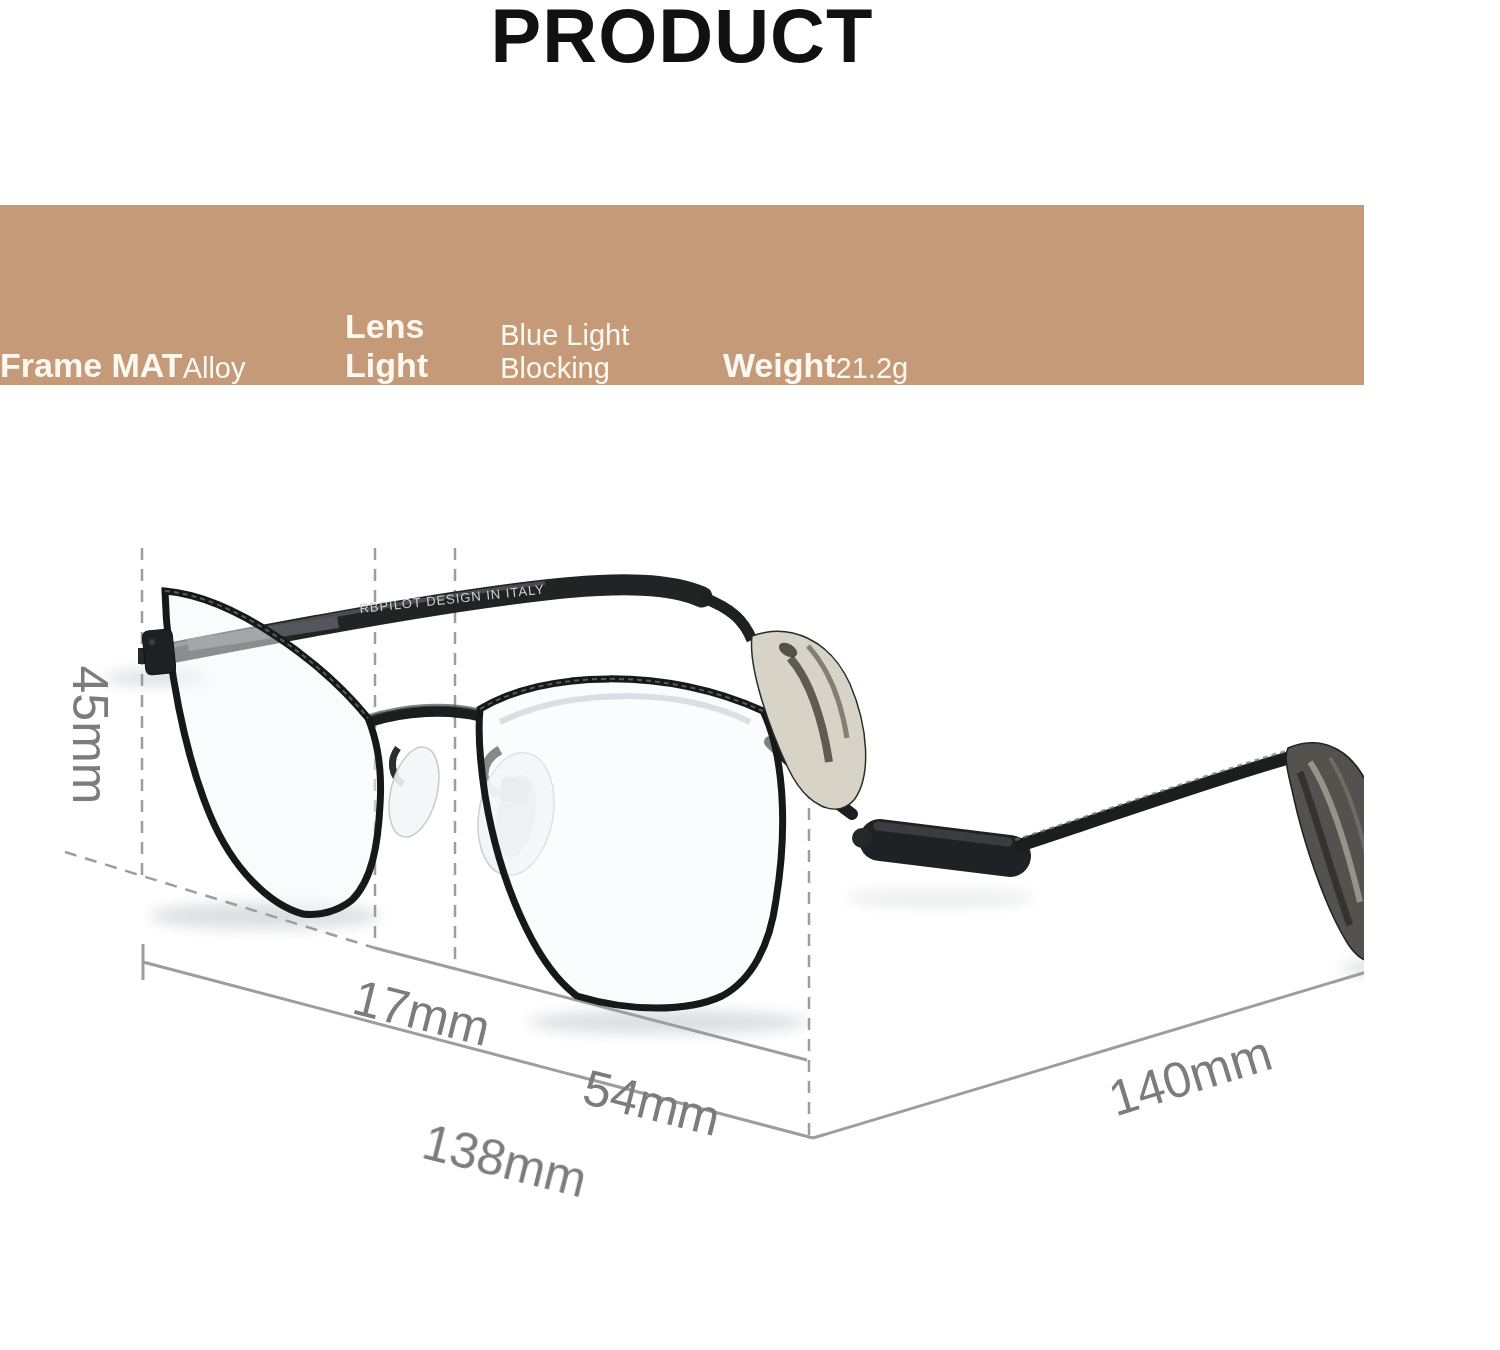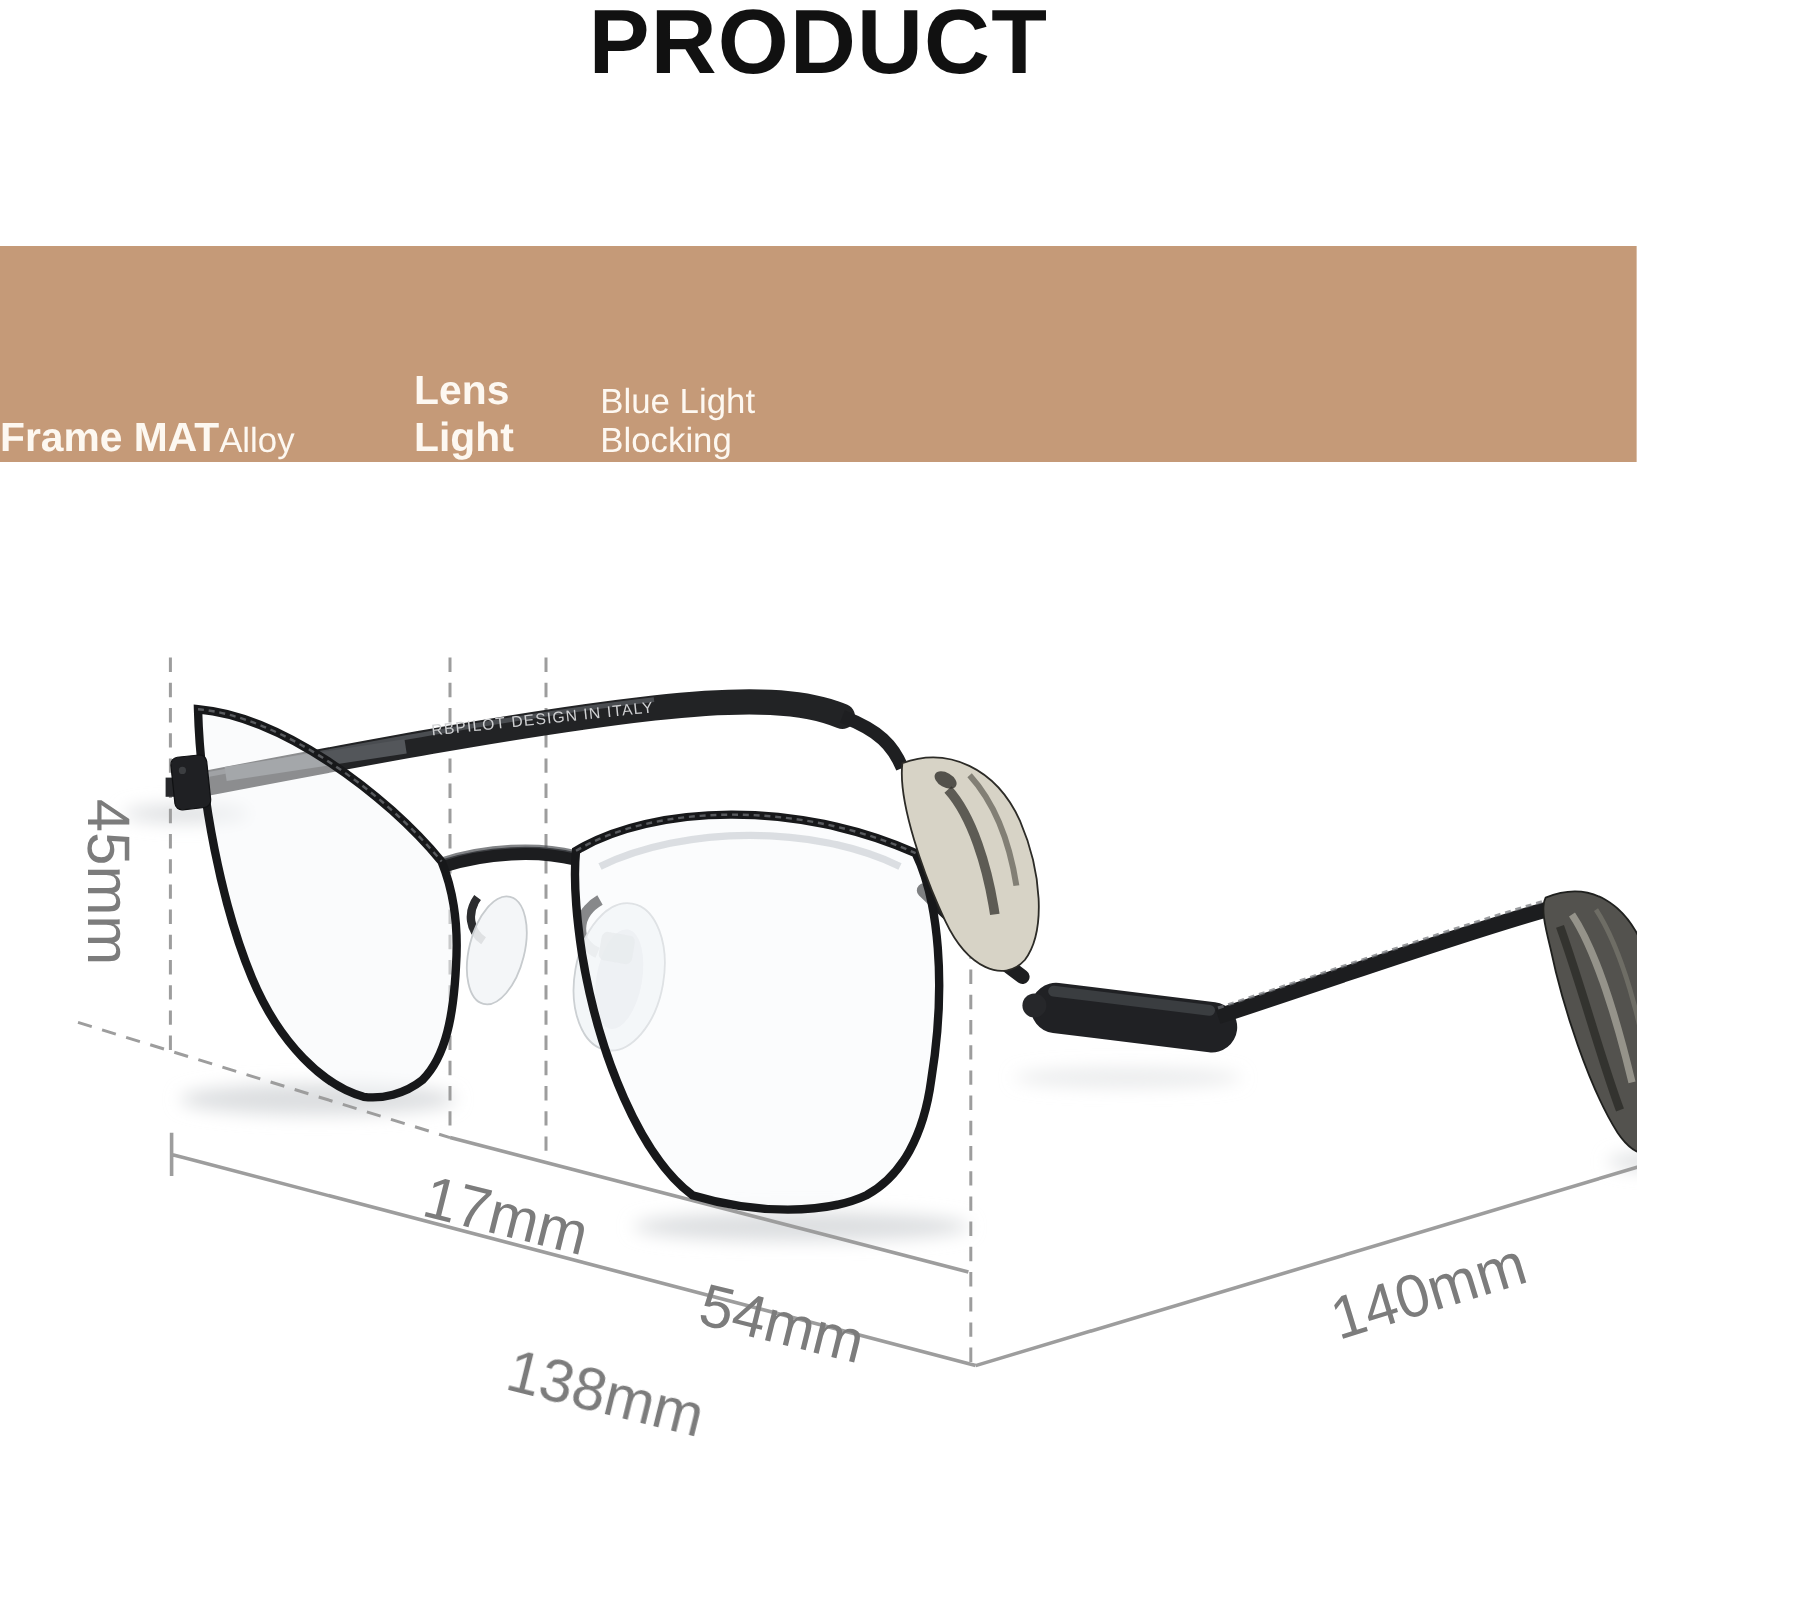--- a/index.html
+++ b/index.html
@@ -42,20 +42,24 @@
   </div>
 
   <div class="banner">
     <div class="col">
       <div class="lbl">Frame MAT</div>
       <div class="val">Alloy</div>
     </div>
     <div class="col">
       <div class="lbl">Lens Light</div>
       <div class="val">Blue Light Blocking</div>
+    </div>
+    <div class="col">
+      <div class="lbl">Weight</div>
+      <div class="val">21.2g</div>
     </div>
   </div>
 
   <svg class="figure" width="1500" height="1350" viewBox="0 0 1500 1350">
     <defs>
       <filter id="soft" x="-60%" y="-60%" width="220%" height="220%">
         <feGaussianBlur stdDeviation="7"></feGaussianBlur>
       </filter>
     </defs>
 

